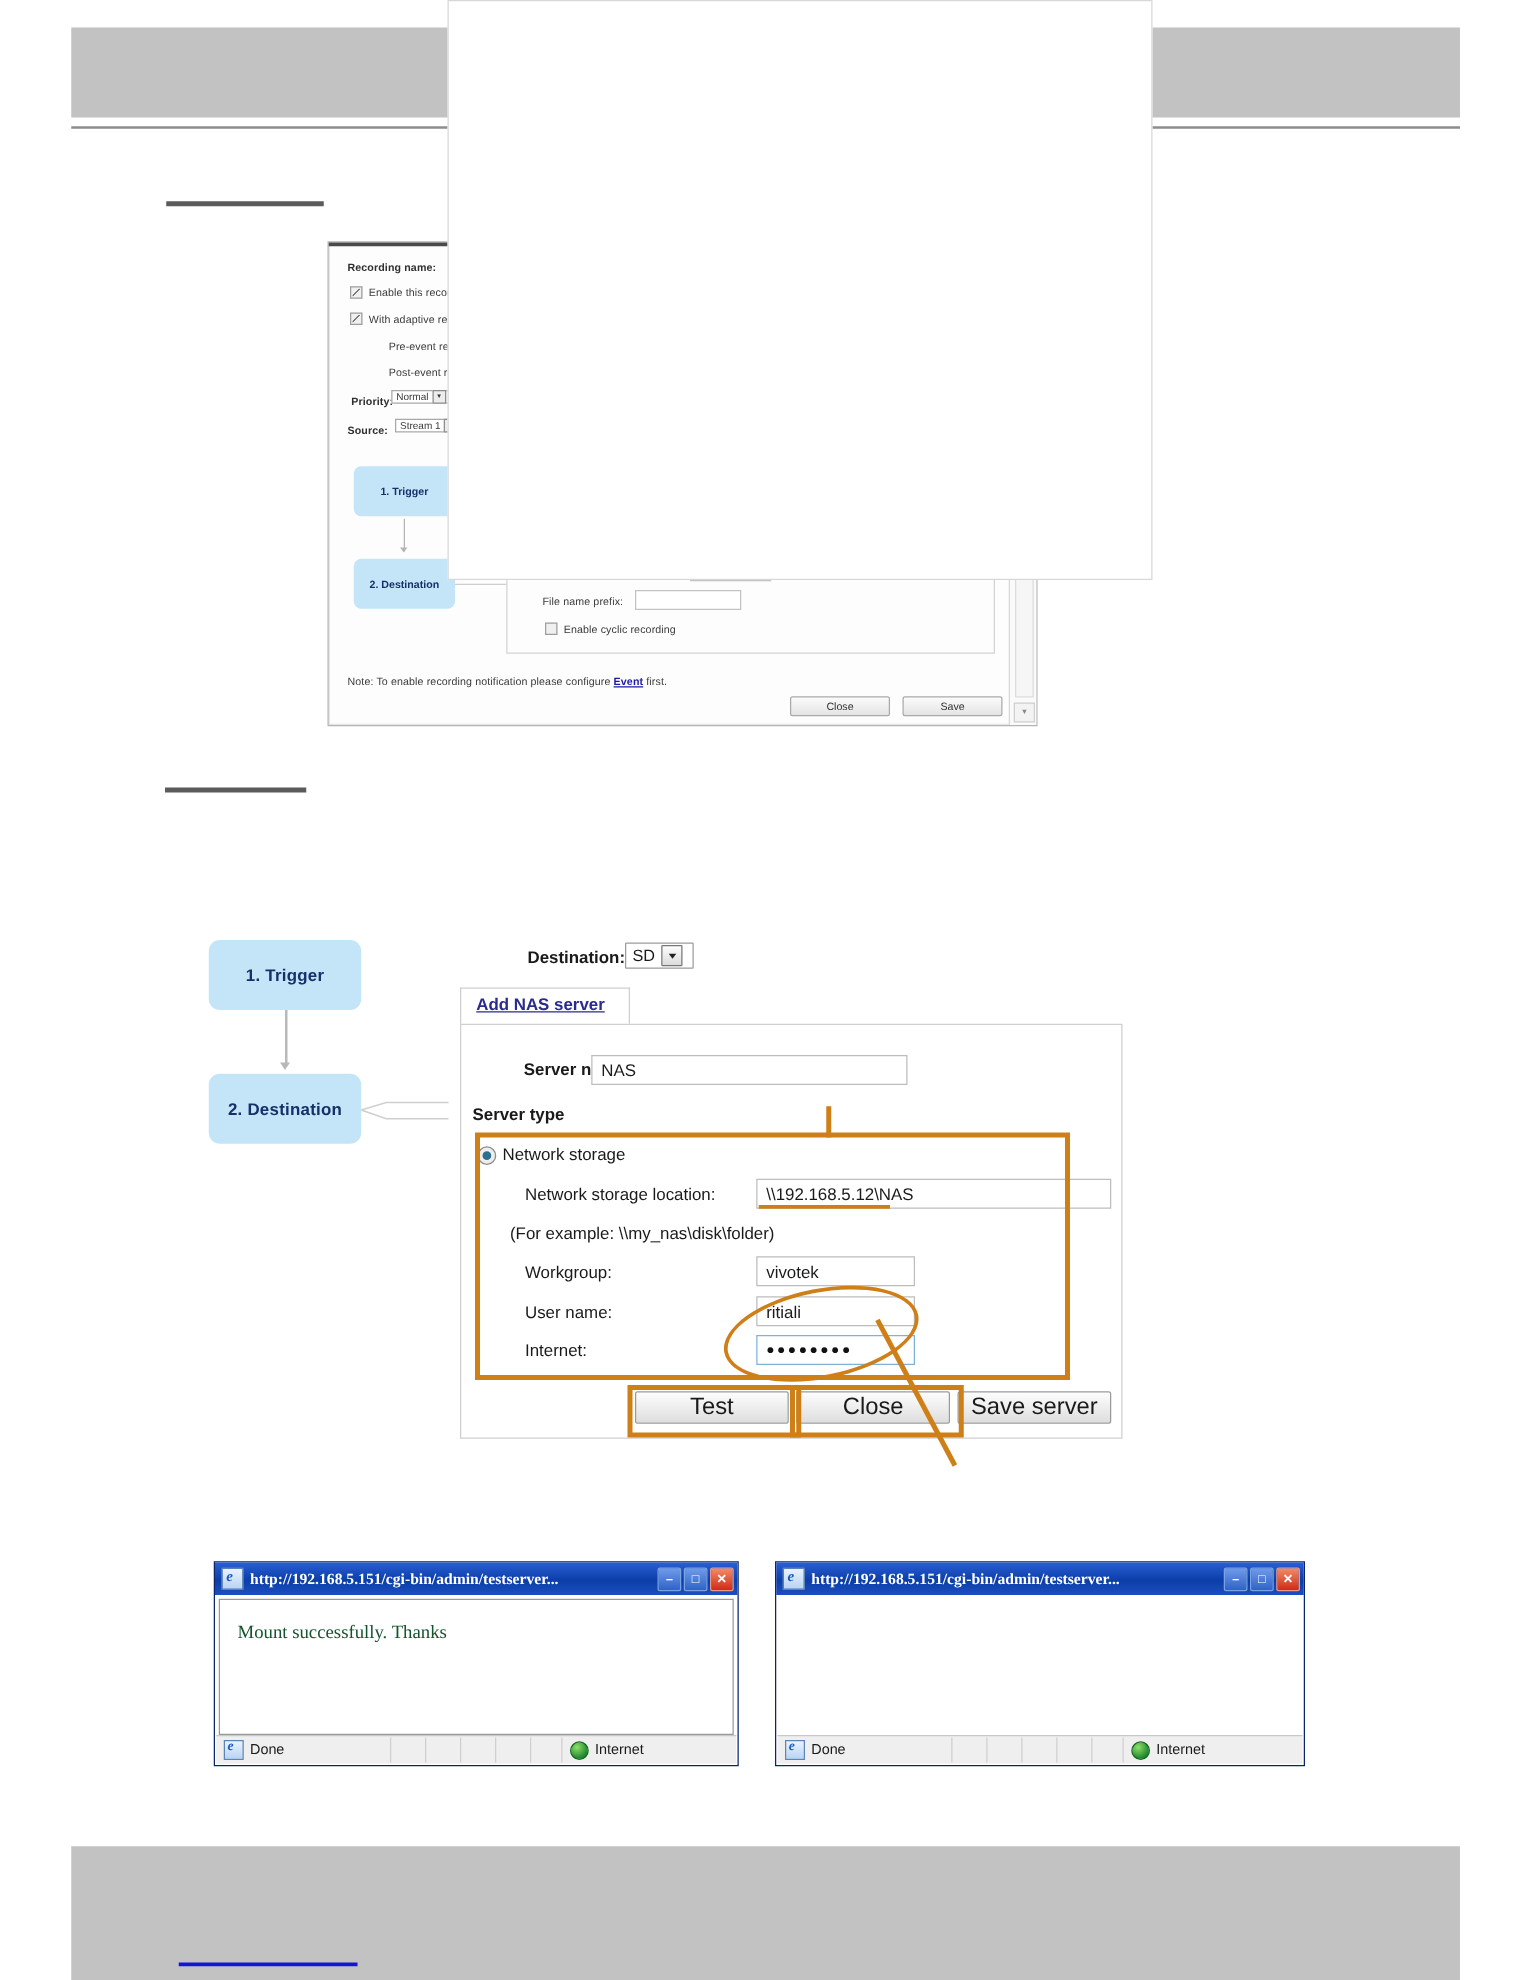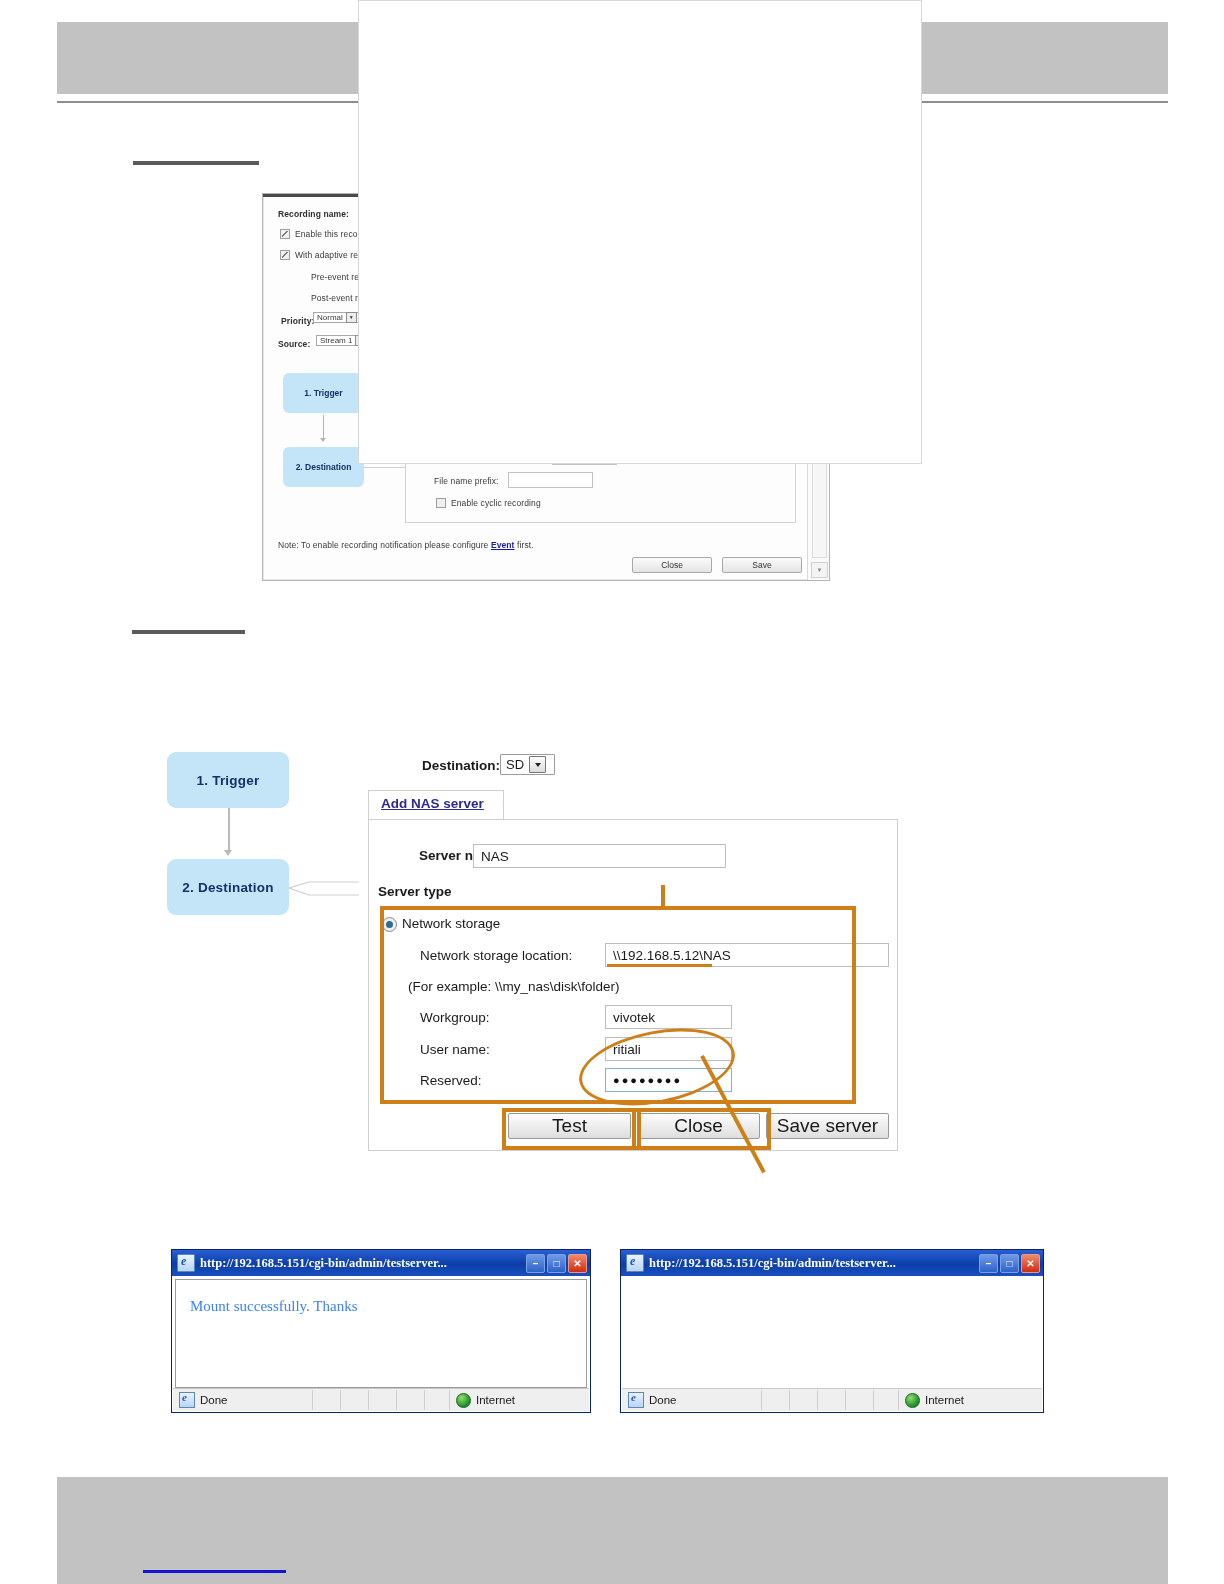--- a/index.html
+++ b/index.html
@@ -118,21 +118,21 @@
   .ie-ttxt{font-size:12.5px;font-weight:bold;color:#fff;margin-left:5px;white-space:nowrap;
            font-family:"Liberation Serif",serif;}
   .ie-btns{position:absolute;right:3px;top:4px;display:flex;gap:2px;}
   .ie-b{width:17px;height:17px;border:1px solid #7aa2e0;border-radius:2px;
         background:linear-gradient(#6e9ae8,#2f63c8);position:relative;}
   .ie-b.close{background:linear-gradient(#f08a6a,#cf2c12);border-color:#e79b86;}
   .ie-b .g{position:absolute;left:0;right:0;top:0;bottom:0;display:flex;align-items:center;
            justify-content:center;font-size:10px;color:#fff;font-weight:bold;line-height:1;}
   .ie-body{position:absolute;left:3px;top:29px;right:3px;bottom:24px;background:#fff;border:1px solid #9a9a9a;}
   .ie-msg{position:absolute;left:14px;top:18px;font-family:"Liberation Serif",serif;
-          font-size:15px;color:#3b82f6;white-space:nowrap;}
+          font-size:15px;color:#14532d;white-space:nowrap;}
   .ie-status{position:absolute;left:1px;right:1px;bottom:1px;height:22px;background:#efefef;
              border-top:1px solid #c9c9c9;display:flex;align-items:center;}
   .ie-st-cell{height:20px;border-right:1px solid #cfcfcf;display:flex;align-items:center;
               padding:0 6px;box-sizing:border-box;font-size:11.5px;color:#1a1a1a;}
   .globe{width:13px;height:13px;border-radius:50%;
          background:radial-gradient(circle at 35% 30%,#8fe06a,#1f8a2e 70%);
          border:1px solid #14661f;margin-right:5px;flex:0 0 auto;}
   .mini-ie{width:14px;height:14px;background:linear-gradient(#eaf3ff,#b9d4f2);
            border:1px solid #5d86b8;position:relative;margin-right:5px;flex:0 0 auto;}
   .mini-ie::after{content:"e";position:absolute;left:2px;top:-2px;font-size:11px;font-style:italic;
@@ -272,21 +272,21 @@
     <div class="input" style="left:605px;top:943px;width:284px;height:24px;">\\192.168.5.12\NAS</div>
 
     <div class="lbl" style="left:408px;top:979px;text-align:center;">(For example: \\my_nas\disk\folder)</div>
 
     <div class="lbl" style="left:420px;top:1010px;">Workgroup:</div>
     <div class="input" style="left:605px;top:1005px;width:127px;height:24px;">vivotek</div>
 
     <div class="lbl" style="left:420px;top:1042px;">User name:</div>
     <div class="input" style="left:605px;top:1037px;width:127px;height:24px;">ritiali</div>
 
-    <div class="lbl" style="left:420px;top:1073px;">Reserved:</div>
+    <div class="lbl" style="left:420px;top:1073px;">Internet:</div>
     <div class="input focus" style="left:605px;top:1068px;width:127px;height:24px;">
       <span class="dots">●●●●●●●●</span>
     </div>
 
     <div class="btn2" style="left:508px;top:1113px;width:121px;">Test</div>
     <div class="btn2" style="left:637px;top:1113px;width:121px;">Close</div>
     <div class="btn2" style="left:766px;top:1113px;width:121px;">Save server</div>
 
     <div class="ann-rect" style="left:380px;top:906px;width:468px;height:190px;"></div>
     <div class="ann-line" style="left:661px;top:885px;width:3.5px;height:25px;"></div>

